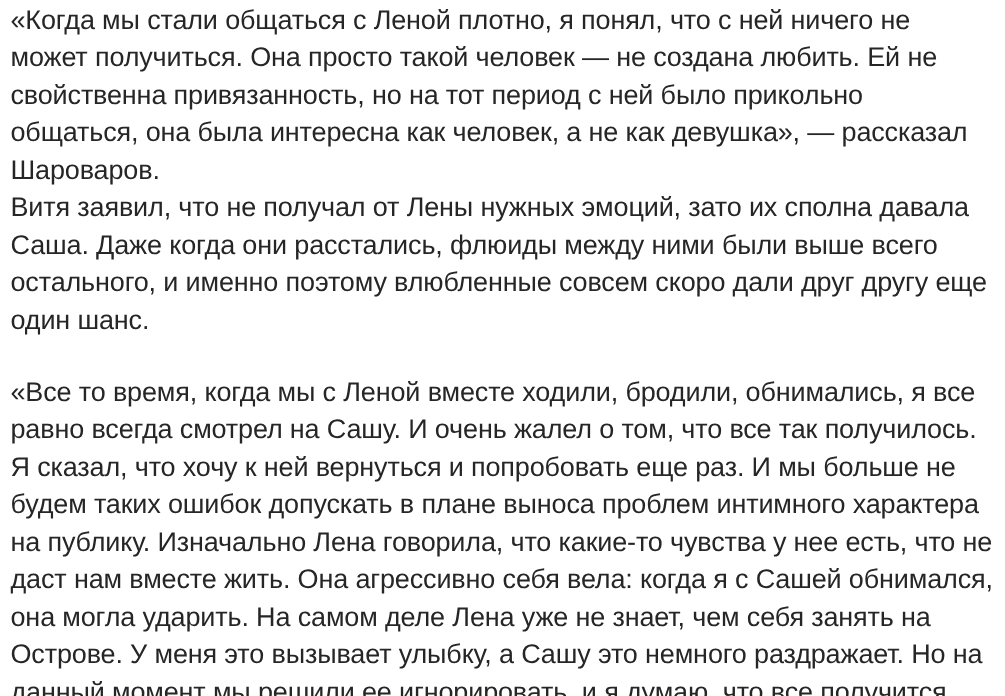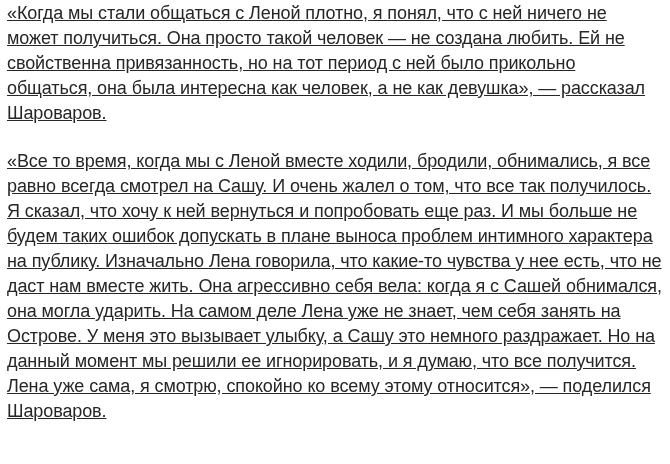--- a/index.html
+++ b/index.html
@@ -25,26 +25,26 @@
     -webkit-font-smoothing: antialiased;
   }
   .para {
     margin: 0 0 23px 0;
   }
   .para:last-child {
     margin-bottom: 0;
   }
   .text-block {
     display: block;
-    text-decoration: underline;
   }
 </style>
 </head>
 <body>
 
 <main class="article-body">
   <div class="para">
     <span class="text-block">«Когда мы стали общаться с Леной плотно, я понял, что с ней ничего не может получиться. Она просто такой человек — не создана любить. Ей не свойственна привязанность, но на тот период с ней было прикольно общаться, она была интересна как человек, а не как девушка», — рассказал Шароваров.</span>
+    <span class="text-block">Витя заявил, что не получал от Лены нужных эмоций, зато их сполна давала Саша. Даже когда они расстались, флюиды между ними были выше всего остального, и именно поэтому влюбленные совсем скоро дали друг другу еще один шанс.</span>
   </div>
   <div class="para">
     <span class="text-block">«Все то время, когда мы с Леной вместе ходили, бродили, обнимались, я все равно всегда смотрел на Сашу. И очень жалел о том, что все так получилось. Я сказал, что хочу к ней вернуться и попробовать еще раз. И мы больше не будем таких ошибок допускать в плане выноса проблем интимного характера на публику. Изначально Лена говорила, что какие-то чувства у нее есть, что не даст нам вместе жить. Она агрессивно себя вела: когда я с Сашей обнимался, она могла ударить. На самом деле Лена уже не знает, чем себя занять на Острове. У меня это вызывает улыбку, а Сашу это немного раздражает. Но на данный момент мы решили ее игнорировать, и я думаю, что все получится. Лена уже сама, я смотрю, спокойно ко всему этому относится», — поделился Шароваров.</span>
   </div>
 </main>
 
 </body></html>

